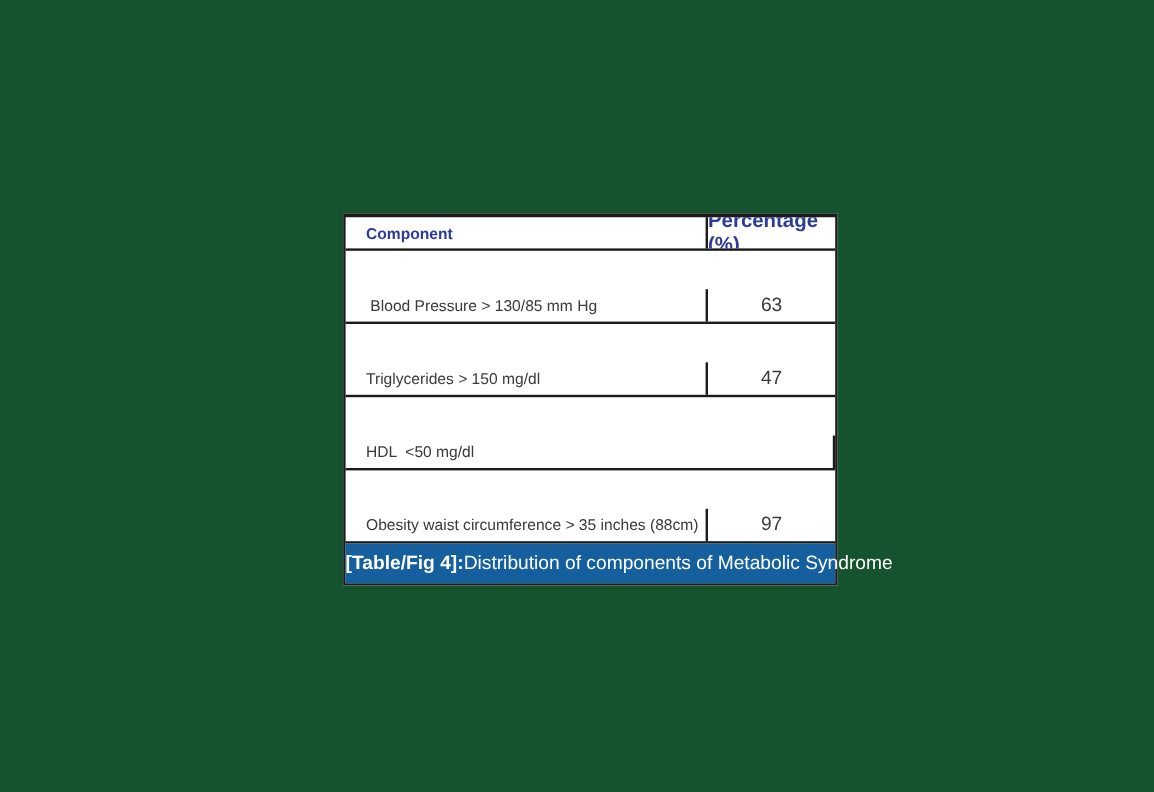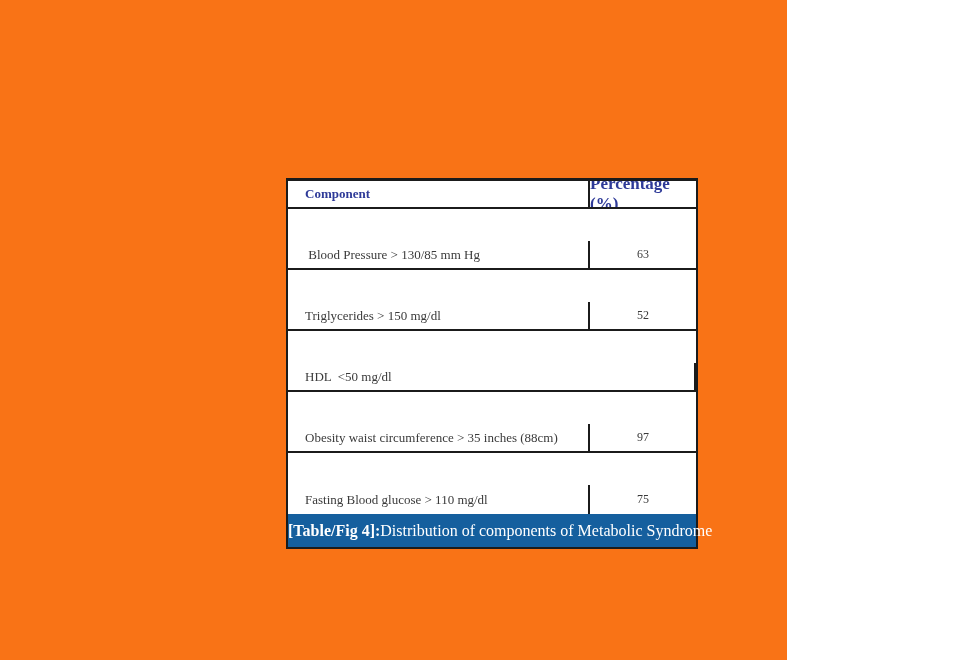--- a/index.html
+++ b/index.html
@@ -1,25 +1,24 @@
 <!DOCTYPE html>
 <html><head>
 <meta charset="utf-8">
 <style>
   * { margin: 0; padding: 0; box-sizing: border-box; }
   html, body { background: #ffffff; }
   body { font-family: "Liberation Sans", sans-serif; }
 
   .canvas {
     position: relative;
-    width: 787px;
+    width: 962px;
     height: 660px;
-    background: #f97316;
+    background: #14532d;
     overflow: hidden;
-    font-family: Liberation Serif, serif;
   }
 
   .figure {
     position: absolute;
     left: 286px;
     top: 178px;
     width: 412px;
   }
 
   .tbl {
@@ -48,21 +47,21 @@
     border-right: 2px solid #1b1b1b;
     white-space: pre;
     color: #3a3a3a;
     font-size: 13px;
   }
 
   .pct {
     width: 106px;
     justify-content: center;
     color: #3a3a3a;
-    font-size: 12px;
+    font-size: 16px;
   }
 
   .hrow .comp {
     color: #2e3a98;
     font-weight: bold;
     font-size: 13px;
   }
   .hrow .pct {
     color: #2e3a98;
     font-weight: bold;
@@ -93,36 +92,32 @@
         <div class="cell pct">Percentage (%)</div>
       </div>
 
       <div class="row">
         <div class="cell comp"> Blood Pressure &gt; 130/85 mm Hg</div>
         <div class="cell pct">63</div>
       </div>
 
       <div class="row">
         <div class="cell comp">Triglycerides &gt; 150 mg/dl</div>
-        <div class="cell pct">52</div>
+        <div class="cell pct">47</div>
       </div>
 
       <div class="row">
         <div class="cell comp">HDL  &lt;50 mg/dl</div>
       </div>
 
       <div class="row">
         <div class="cell comp">Obesity waist circumference &gt; 35 inches (88cm)</div>
         <div class="cell pct">97</div>
       </div>
 
-      <div class="row" style="border-bottom: none;">
-        <div class="cell comp">Fasting Blood glucose &gt; 110 mg/dl</div>
-        <div class="cell pct">75</div>
-      </div>
 
       <div class="caption">
         <span class="cap-label">[Table/Fig 4]:</span><span>Distribution of components of Metabolic Syndrome</span>
       </div>
 
     </div>
   </div>
 </div>
 
 </body></html>

